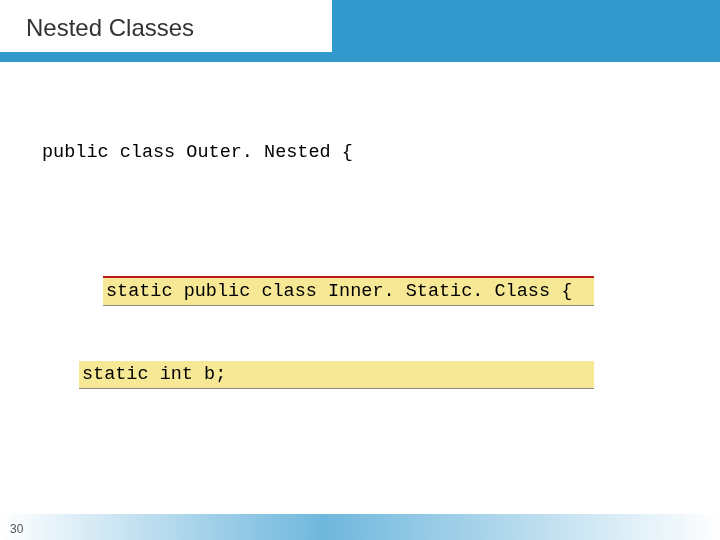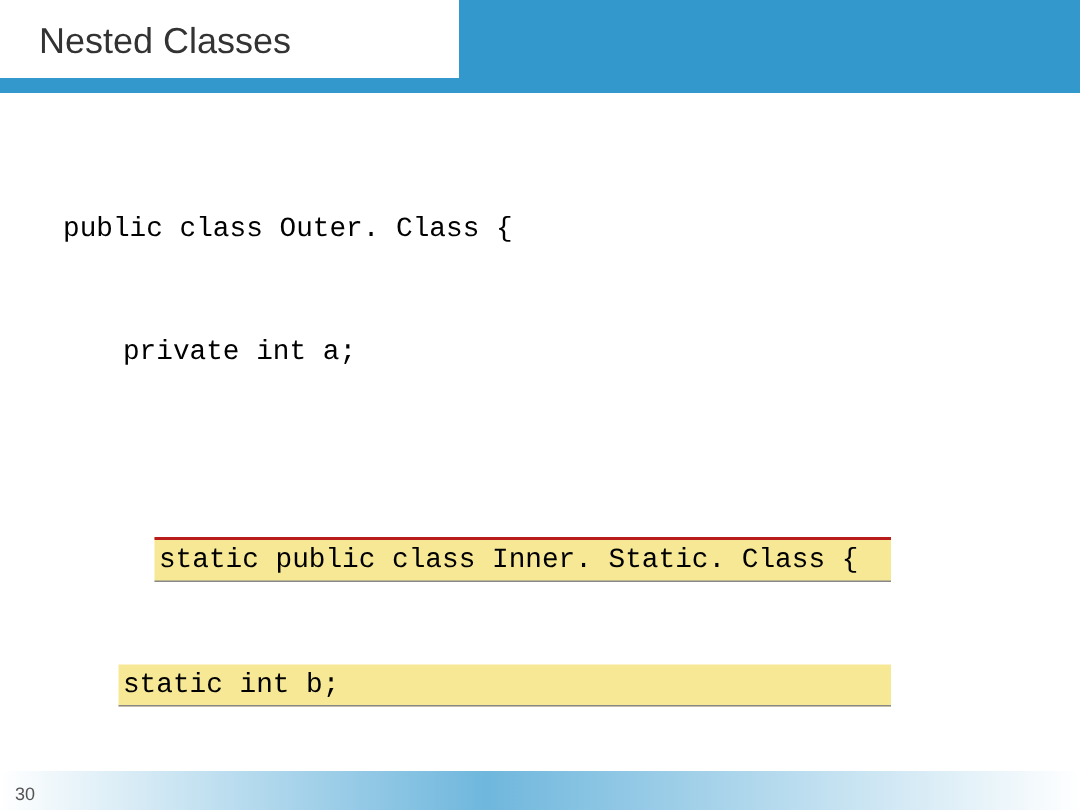--- a/index.html
+++ b/index.html
@@ -16,21 +16,21 @@
     height: 62px;
     width: 100%;
     position: relative;
   }
   .title-box {
     position: absolute;
     top: 0;
     left: 0;
     background: #fff;
     padding: 14px 10px 12px 26px;
-    width: 306px;
+    width: 332px;
     height: 52px;
   }
   .title-box h1 {
     font-size: 24px;
     font-weight: normal;
     color: #333;
   }
   .content {
     padding: 22px 36px 0 42px;
   }
@@ -84,22 +84,21 @@
 
 <div class="header-band">
   <div class="title-box">
     <h1>Nested Classes</h1>
   </div>
 </div>
 
 <div class="content">
 
   <div class="code">
-    <span class="code-row">public class Outer. Class {</span>
-    <span class="code-row indent1">private int a;</span>
+    <span class="code-row">public class Outer. Nested {</span>
     <div class="hl-block">
       <span class="code-row hl hl-first indent1">static public class Inner. Static. Class {</span>
       <span class="code-row hl indent1">static int b;</span>
       
     </div>
     
     
   </div>
 </div>
 

